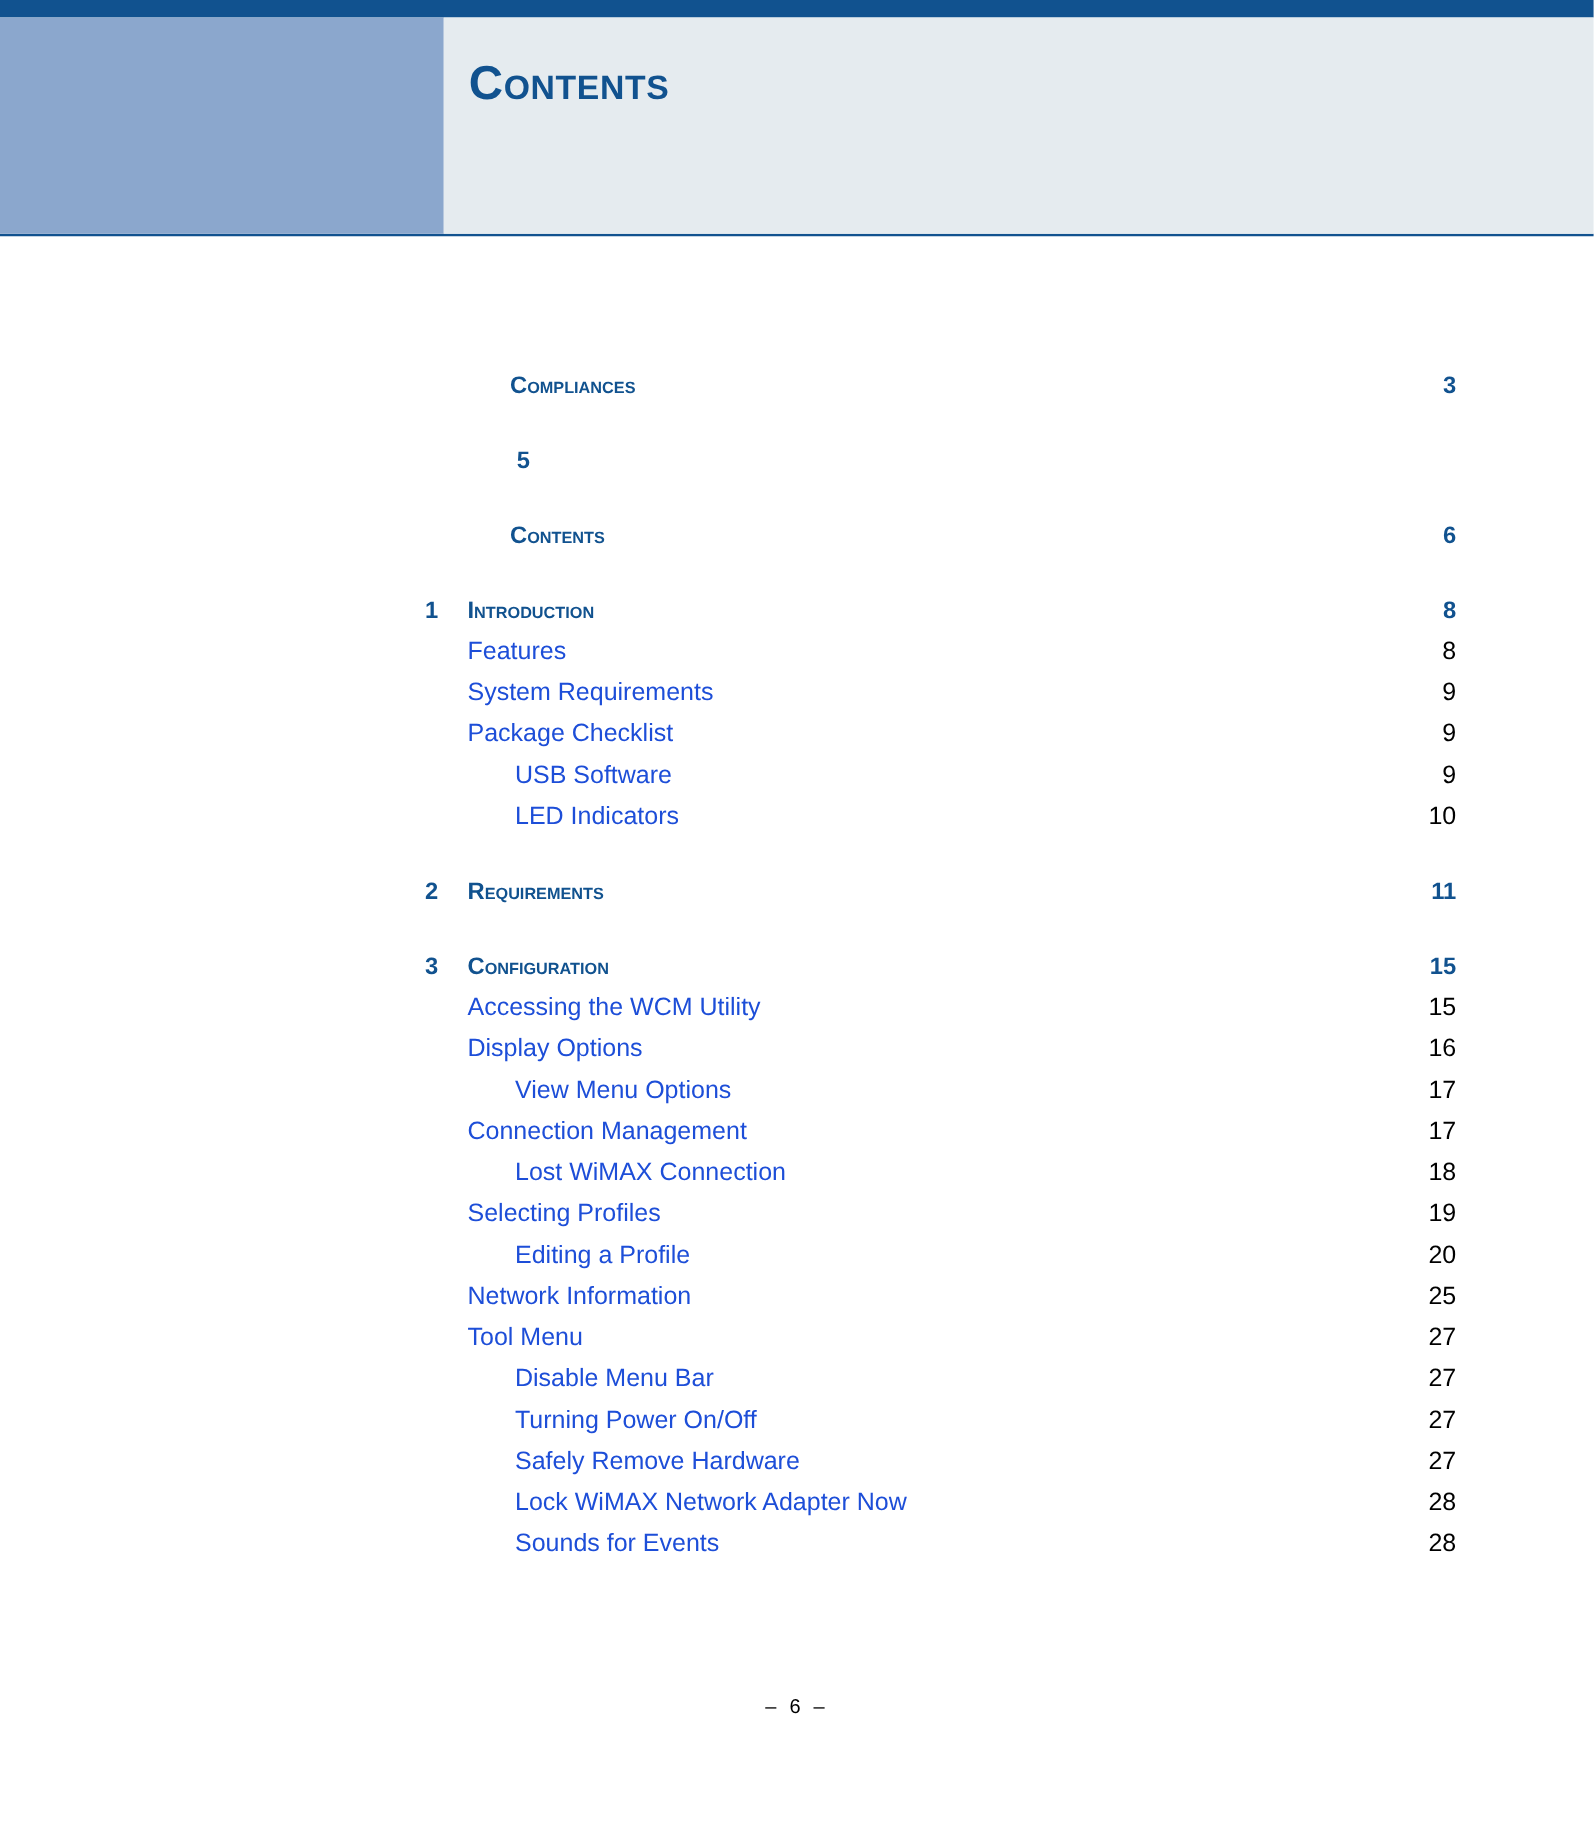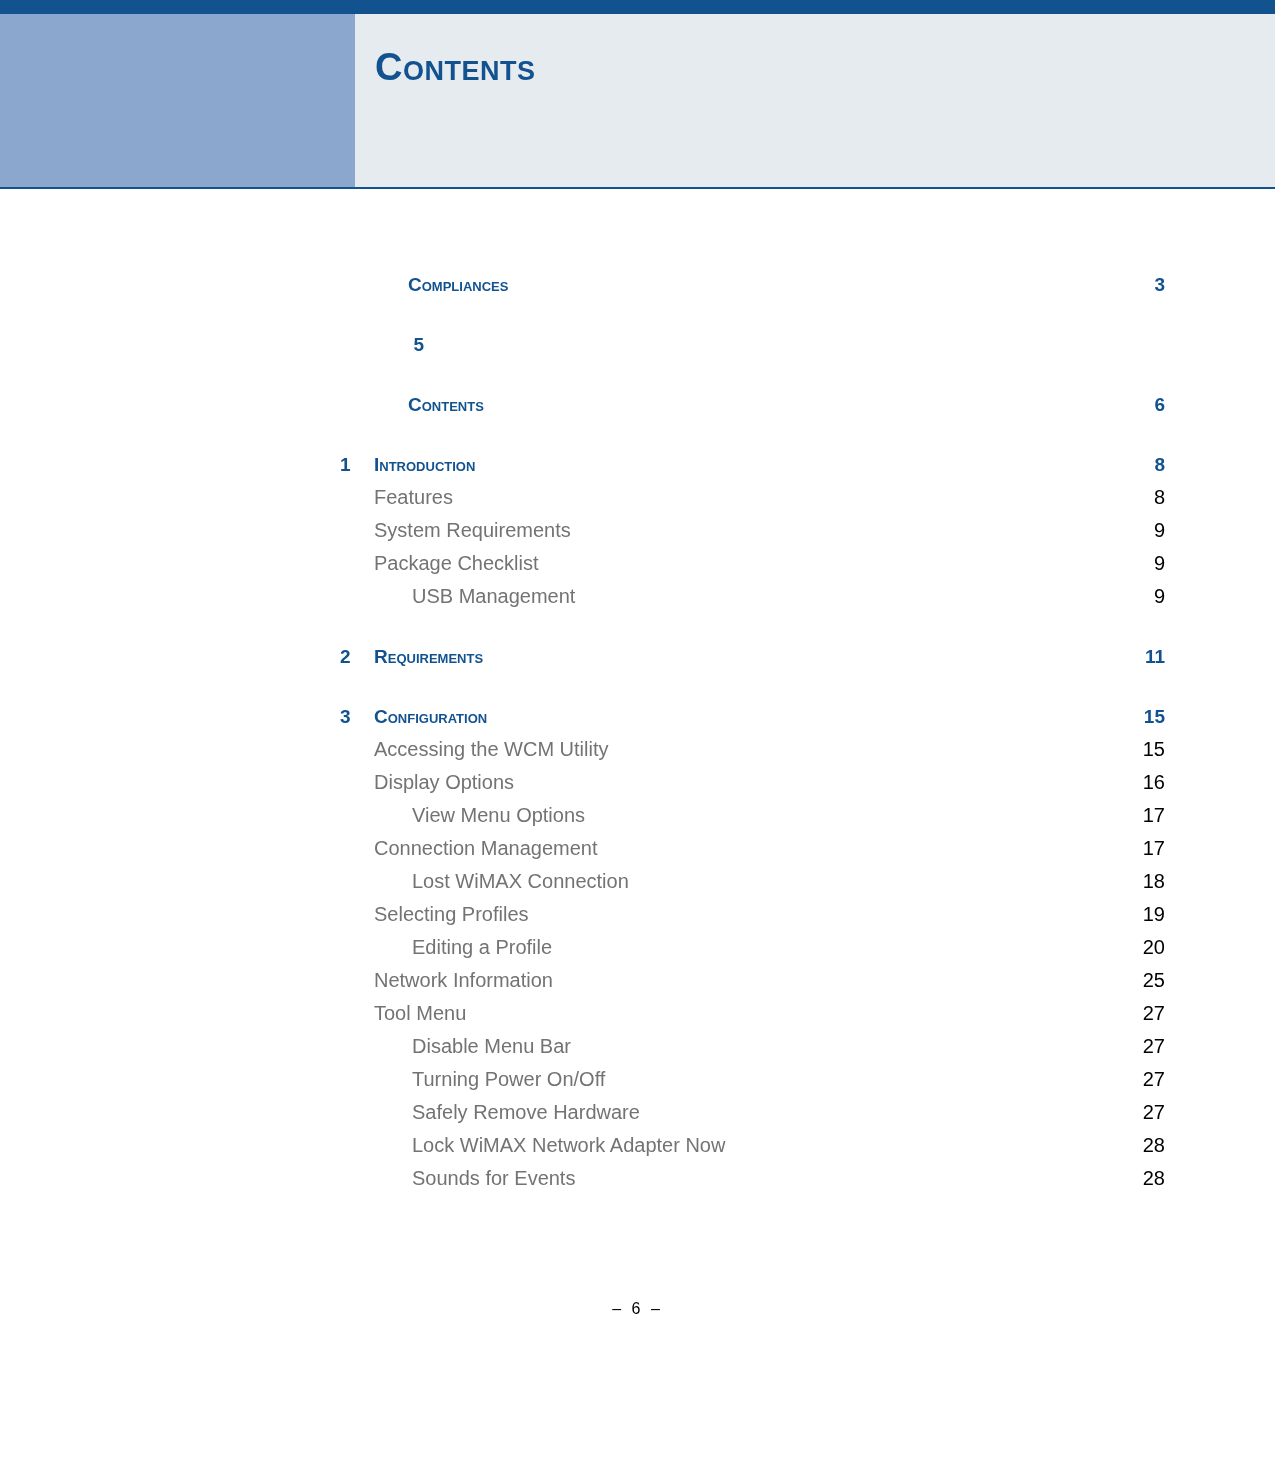--- a/index.html
+++ b/index.html
@@ -30,20 +30,21 @@
     }
     .contents-title {
       font-size: 38px;
       font-weight: bold;
       color: #11528f;
       font-variant: small-caps;
       letter-spacing: 0.5px;
     }
     .toc-area {
       padding: 85px 110px 60px 340px;
+      margin-top: 24px;
     }
     .toc-row {
       display: flex;
       align-items: baseline;
       margin-bottom: 10px;
     }
     .toc-num {
       width: 34px;
       flex-shrink: 0;
       text-align: left;
@@ -55,21 +56,21 @@
     .toc-title {
       flex: 1;
       font-size: 19px;
     }
     .toc-title.heading {
       color: #11528f;
       font-weight: bold;
       font-variant: small-caps;
     }
     .toc-title.item {
-      color: #737373;
+      color: #1d4ed8;
       font-family: Verdana, Geneva, sans-serif;
       font-size: 20px;
     }
     .toc-page {
       width: 50px;
       text-align: right;
       font-size: 20px;
       font-weight: bold;
     }
     .toc-page.blue { color: #11528f; font-size: 19px;}
@@ -128,22 +129,26 @@
     </div>
     <div class="toc-row">
       <span class="toc-title item indent-1">System Requirements</span>
       <span class="toc-page black">9</span>
     </div>
     <div class="toc-row">
       <span class="toc-title item indent-1">Package Checklist</span>
       <span class="toc-page black">9</span>
     </div>
     <div class="toc-row">
-      <span class="toc-title item indent-2">USB Management</span>
+      <span class="toc-title item indent-2">USB Software</span>
       <span class="toc-page black">9</span>
+    </div>
+    <div class="toc-row">
+      <span class="toc-title item indent-2">LED Indicators</span>
+      <span class="toc-page black">10</span>
     </div>
     <div class="spacer-md"></div>
     <div class="toc-row">
       <span class="toc-num">2</span>
       <span class="toc-title heading">Requirements</span>
       <span class="toc-page blue">11</span>
     </div>
     <div class="spacer-md"></div>
     <div class="toc-row">
       <span class="toc-num">3</span>

